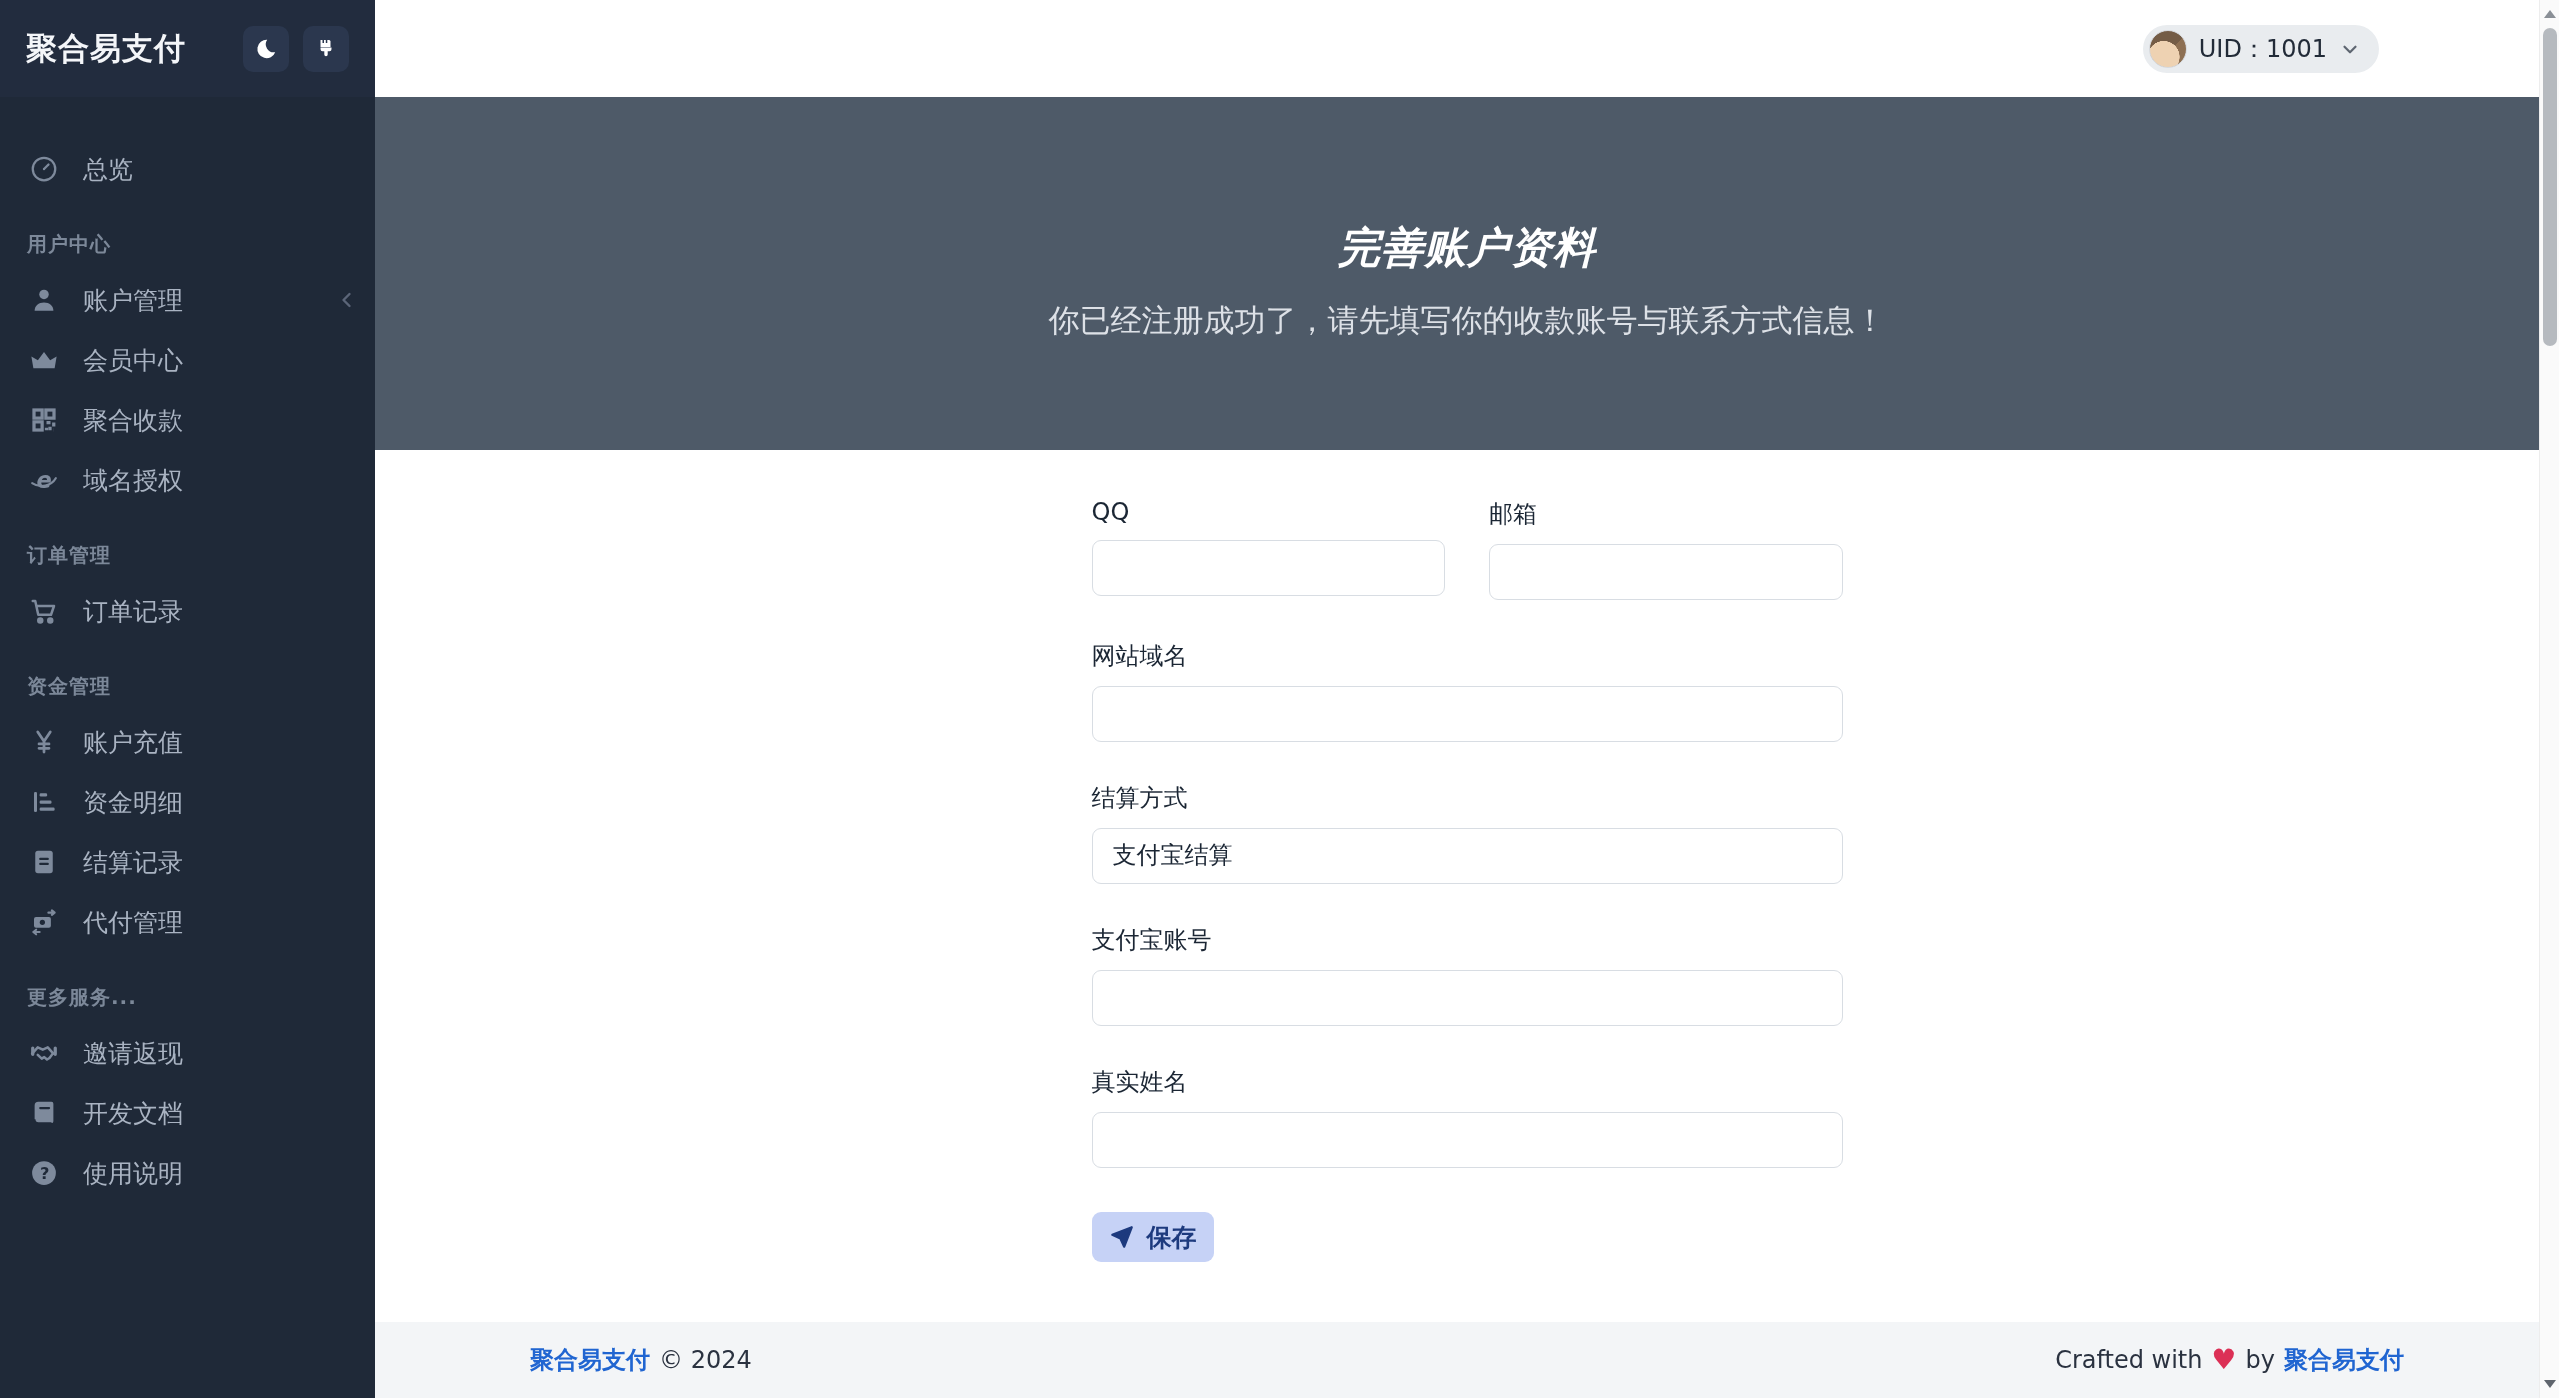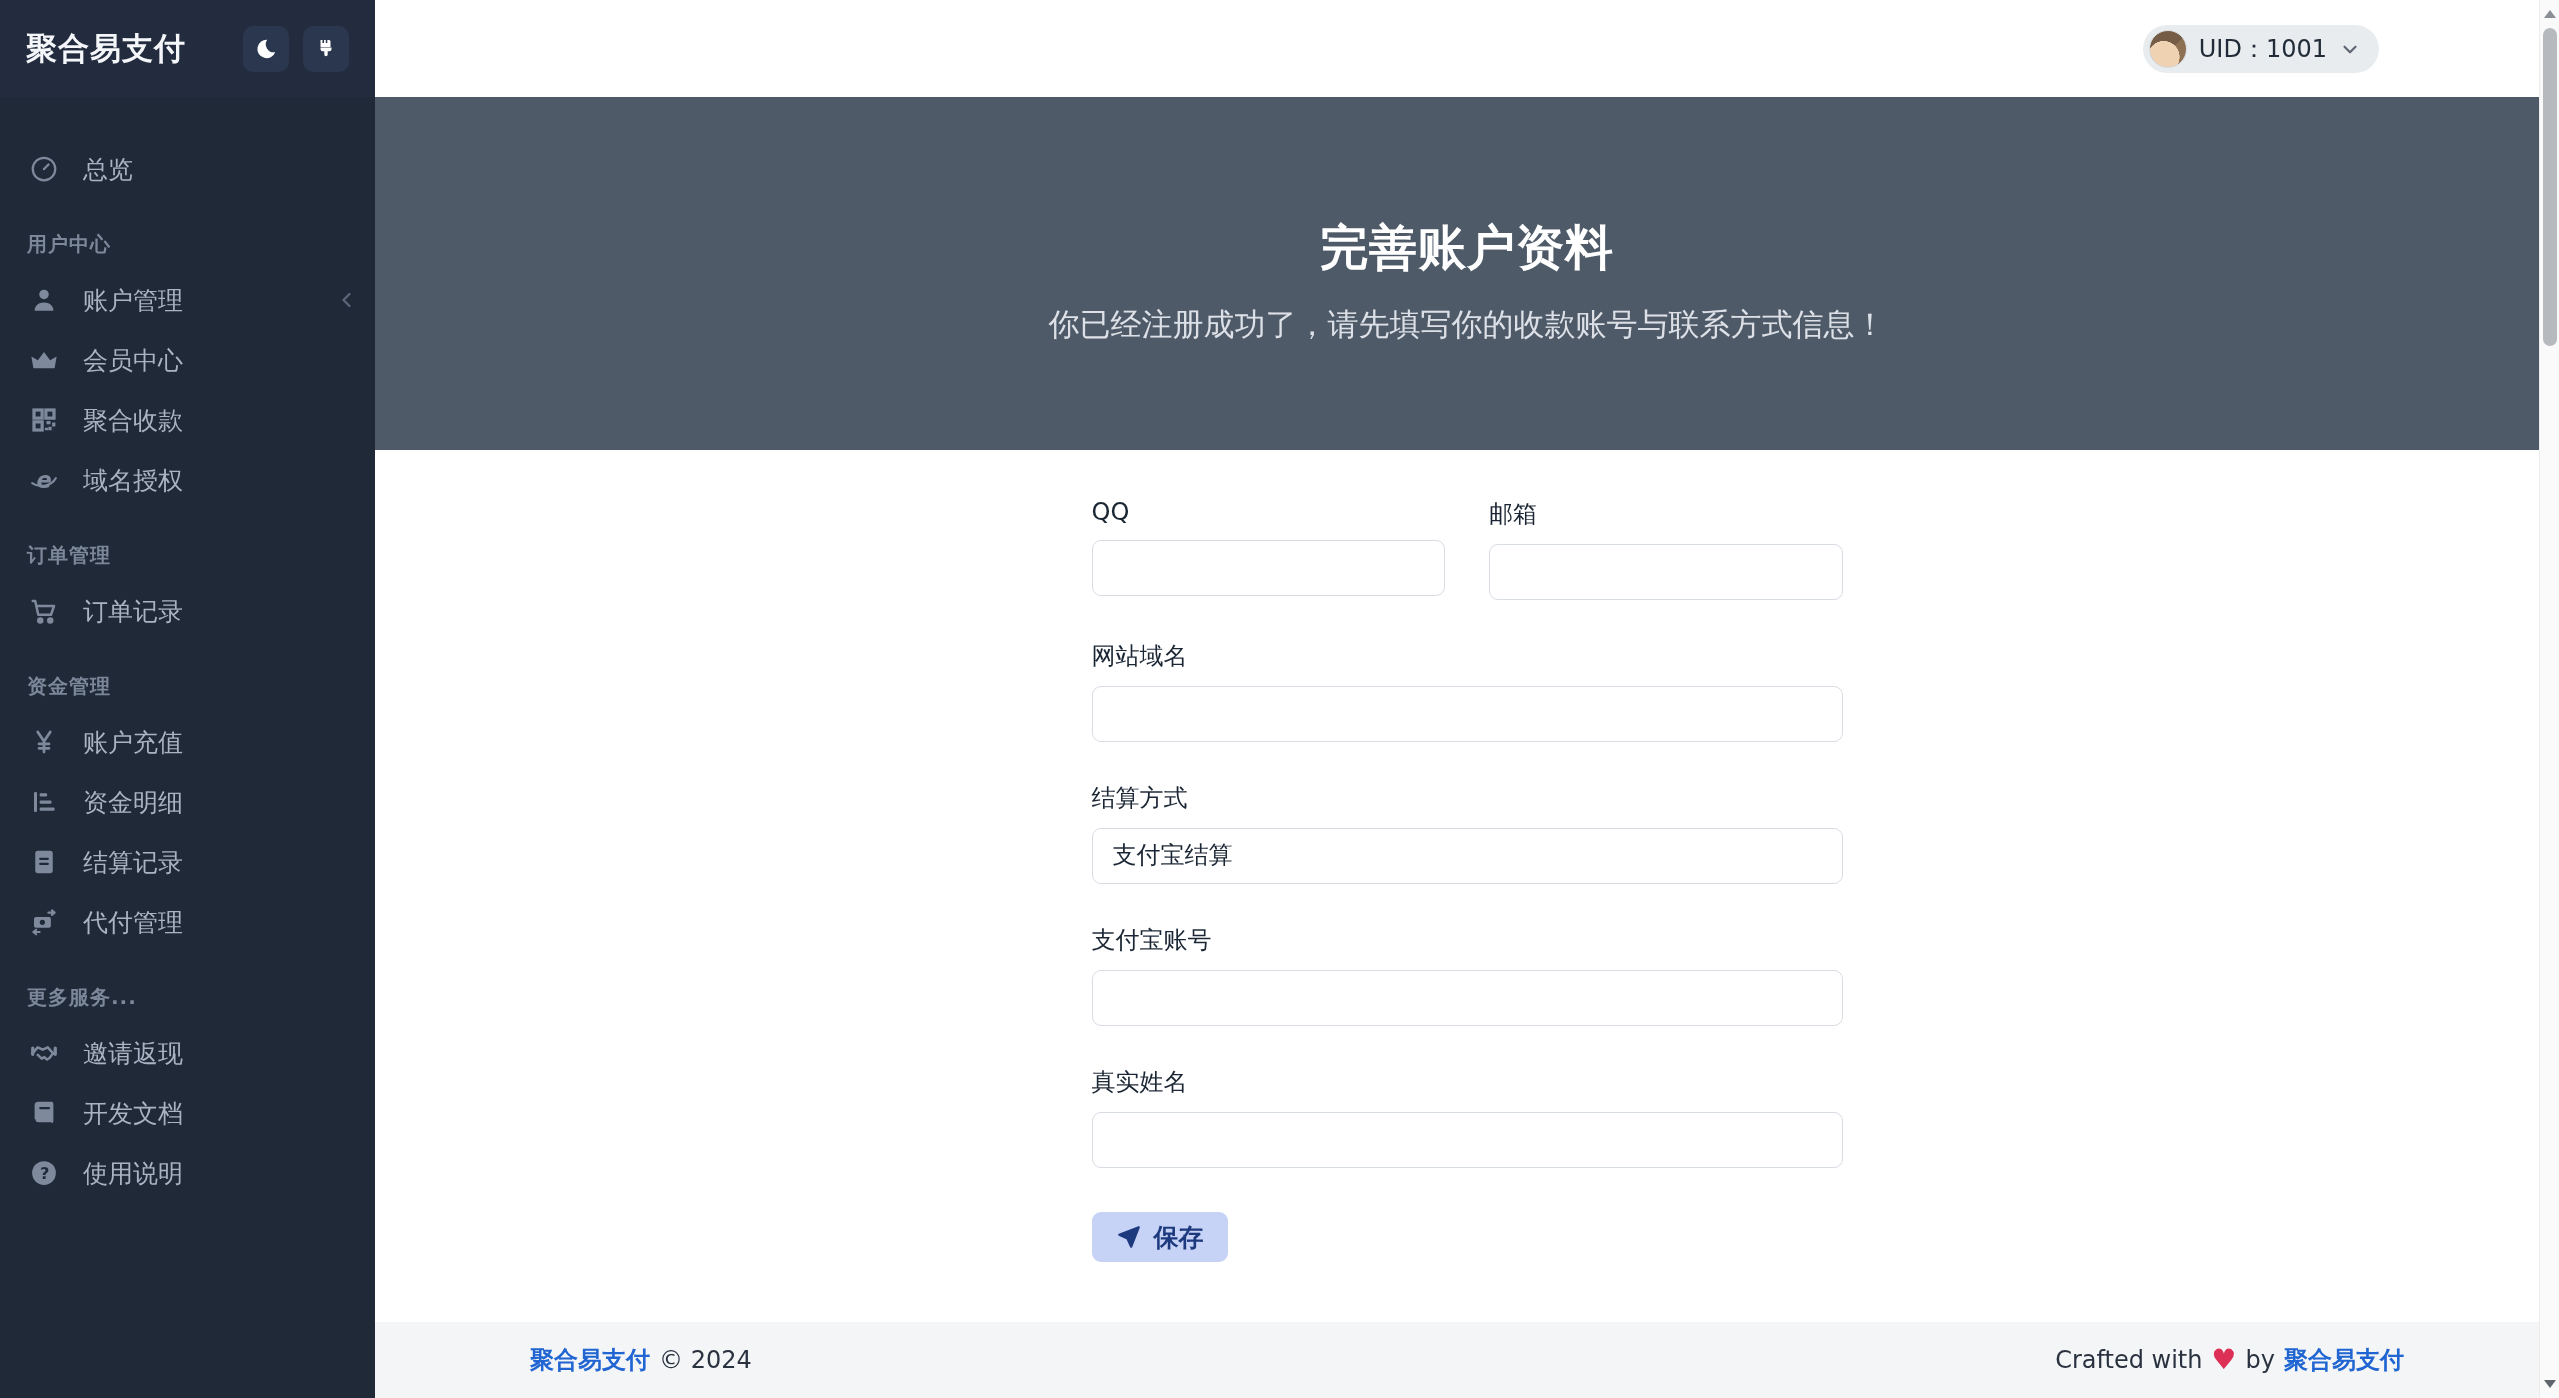--- a/index.html
+++ b/index.html
@@ -30,31 +30,31 @@
   .avatar { width:38px; height:38px; border-radius:50%; overflow:hidden;
     background:
       radial-gradient(circle at 38% 72%, #EED2B2 0 46%, rgba(0,0,0,0) 47%),
       linear-gradient(135deg, #745C46 0 55%, #8D6F52 55% 100%);
     border:1px solid #d7dade; }
   .uid-text { font-size:24px; color:#222B38; font-weight:500; }
   .user-pill .chev-d { color:#5E6671; display:flex; }
   .user-pill .chev-d svg { width:22px; height:22px; }
 
   .hero { height:353px; flex:0 0 353px; background:#4E5A68; display:flex; flex-direction:column; align-items:center; justify-content:center; padding-top:14px; }
-  .hero-title { color:#ffffff; font-size:48px; font-weight:bold; letter-spacing:1px; }
+  .hero-title { color:#ffffff; font-size:42px; font-weight:bold; letter-spacing:1px;font-style:italic; }
   .hero-sub { color:#DDE1E7; font-size:31px; margin-top:24px; }
 
   .content { flex:1; background:#ffffff; display:flex; justify-content:center; }
   .form-wrap { width:751px; padding-top:48px; }
   .fgroup { margin-bottom:40px; }
   .row-2col { display:grid; grid-template-columns:1fr 1fr; column-gap:44px; }
   .flabel { display:block; font-size:24px; color:#1B2634; margin-bottom:14px; font-weight:500; }
   .finput, .fselect { width:100%; height:56px; border:1.5px solid #D8DDE3; border-radius:9px; background:#fff; font-size:24px; color:#1B2634; padding:10px 20px; font-family:Liberation Mono, monospace; outline:none; appearance:none; -webkit-appearance:none; }
   .fselect { cursor:pointer; }
-  .save-btn { margin-top:4px; display:inline-flex; align-items:center; gap:12px; height:50px; padding:0 24px; background:#C6D2F6; color:#1D3A7E; border:none; border-radius:9px; font-size:25px; font-weight:600; cursor:pointer; font-family:inherit; }
+  .save-btn { margin-top:4px; display:inline-flex; align-items:center; gap:12px; height:50px; padding:0 17px; background:#C6D2F6; color:#1D3A7E; border:none; border-radius:9px; font-size:25px; font-weight:600; cursor:pointer; font-family:inherit; }
   .save-btn svg { width:26px; height:26px; }
 
   .footer { height:76px; flex:0 0 76px; background:#F3F5F7; display:flex; align-items:center; justify-content:space-between; padding:0 155px; font-size:24px; color:#2A3240; }
   .f-left, .f-right { display:flex; align-items:center; gap:9px; }
   .link { color:#2065D1; font-weight:bold; text-decoration:none; cursor:pointer; }
   .heart { color:#DC3056; font-size:28px; line-height:1; }
 
   
   .scrollbar { position:absolute; top:0; right:0; width:20px; height:100%; background:#FAFAFA; border-left:1px solid #EDEDED; }
   .sb-arrow { position:absolute; left:0; width:20px; height:24px; display:flex; align-items:center; justify-content:center; cursor:pointer; }

